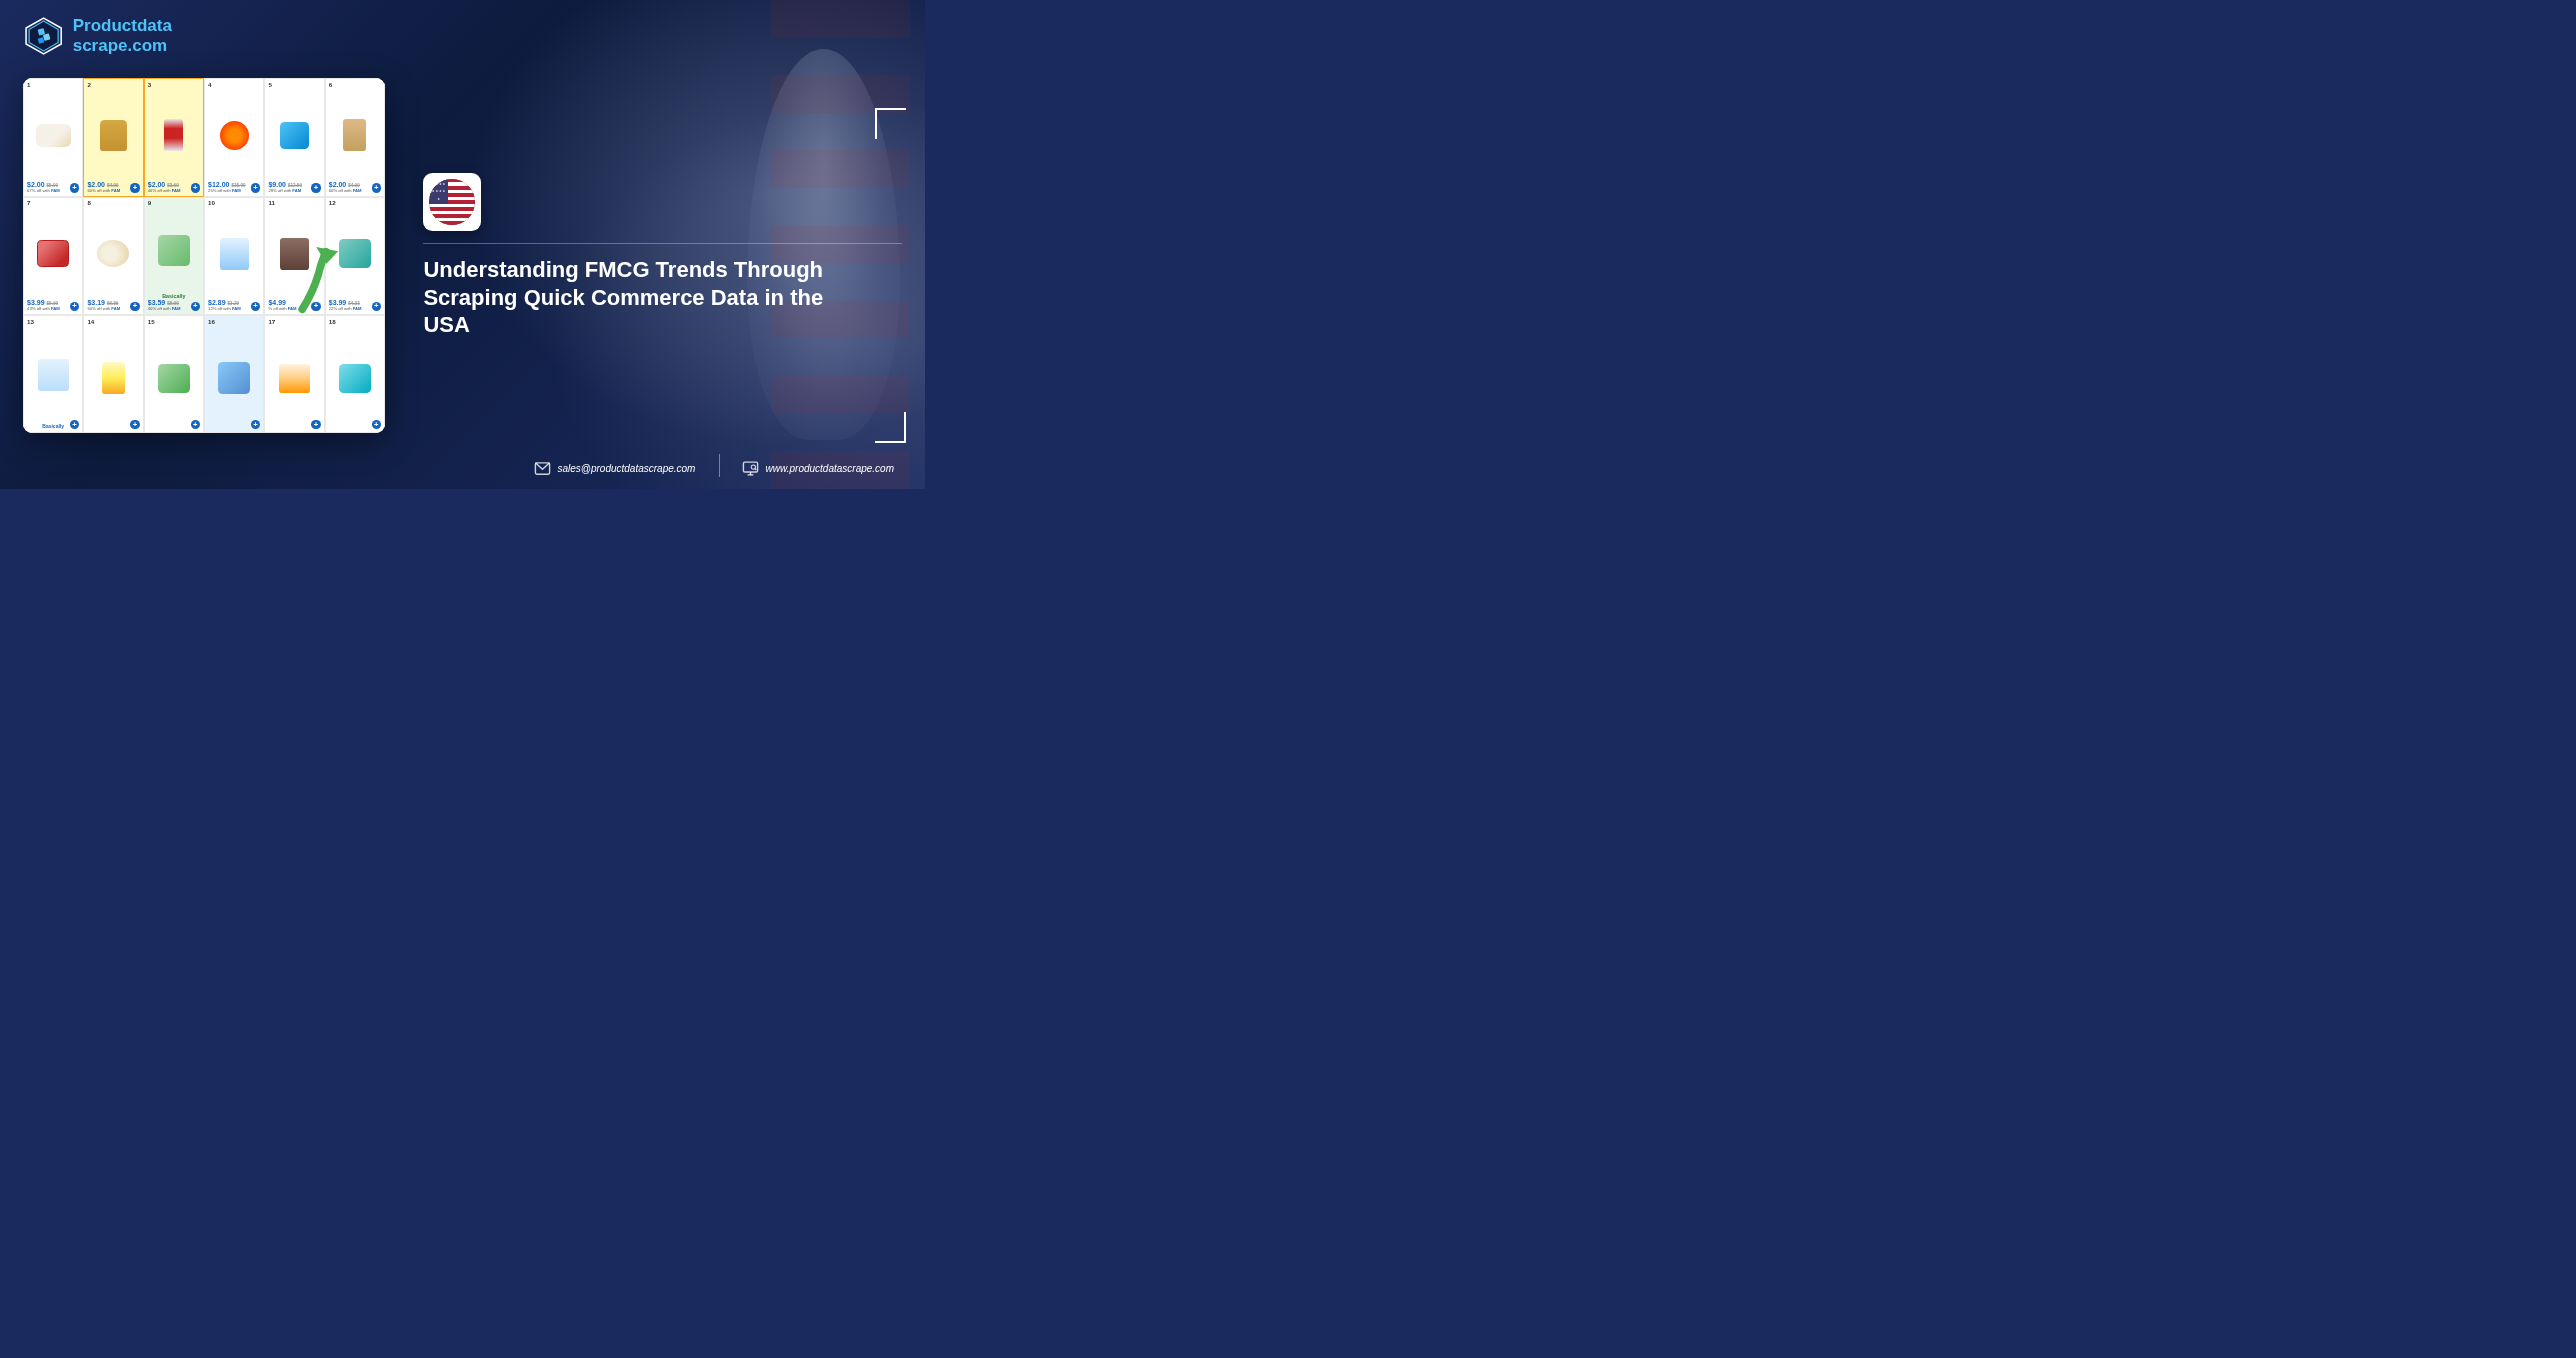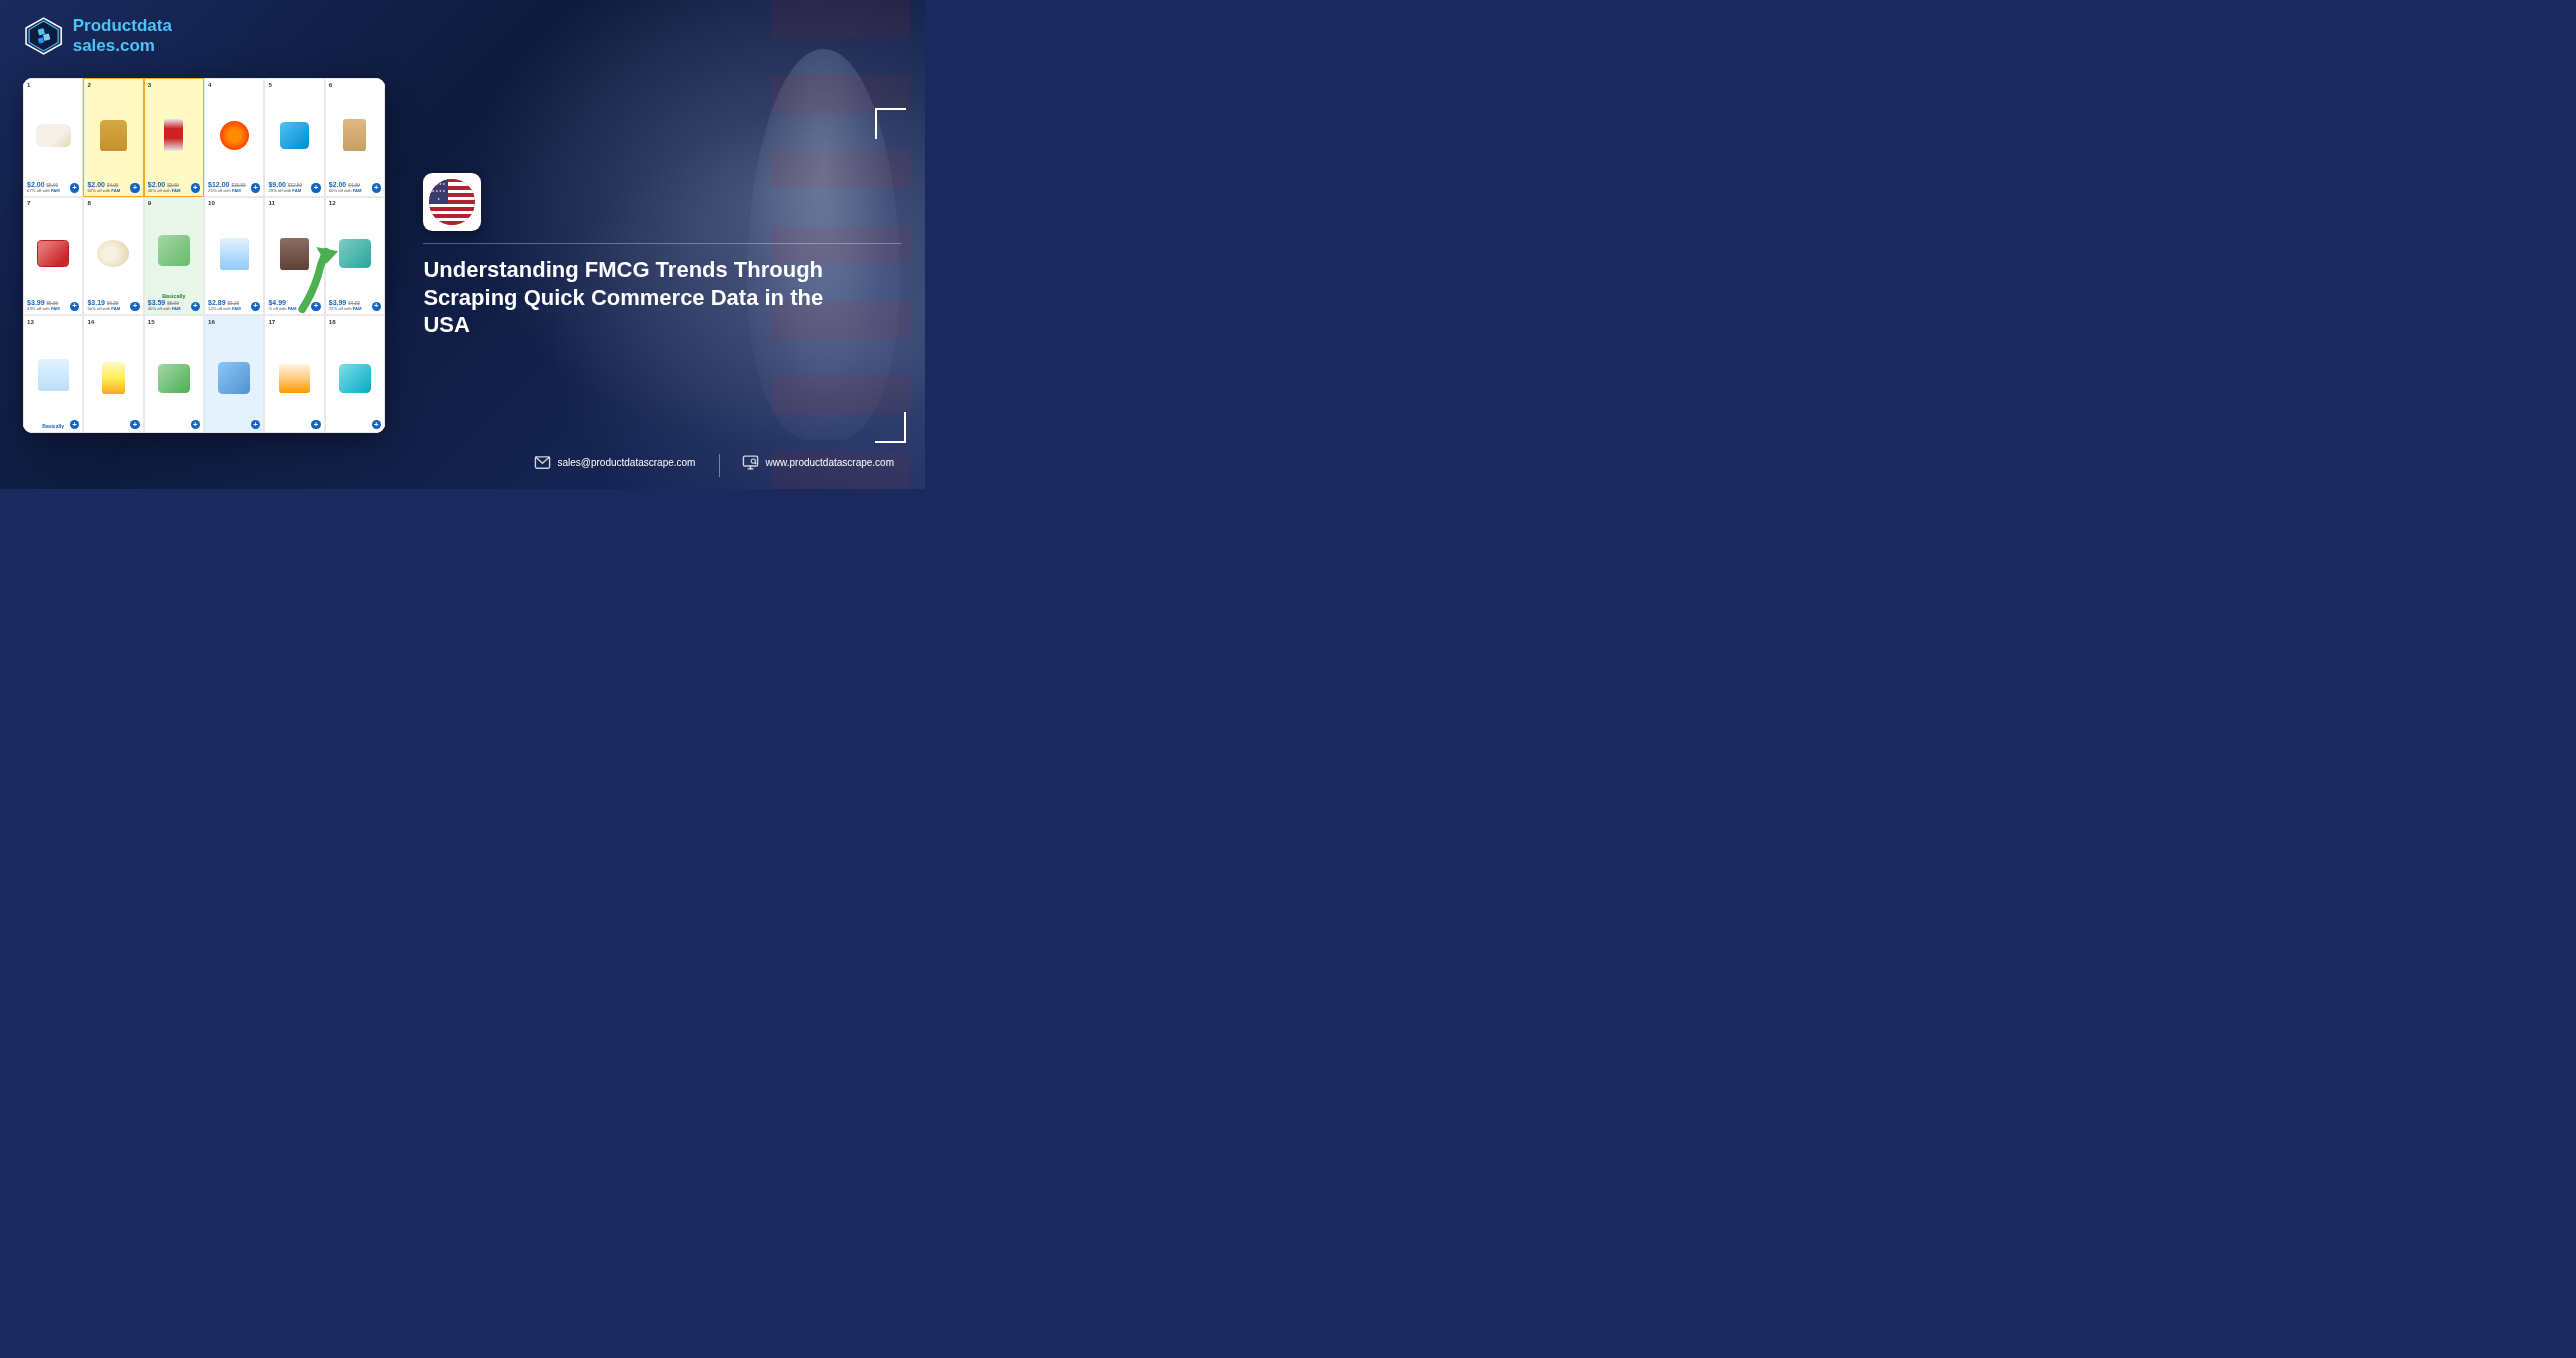--- a/index.html
+++ b/index.html
@@ -295,24 +295,25 @@
       color: white;
       font-size: 22px;
       font-weight: 900;
       line-height: 1.25;
       max-width: 401px;
     }
 
     
     .footer {
       display: flex;
-      align-items: flex-start;
+      align-items: flex-end;
       justify-content: flex-end;
       padding: 7.7px 31px 11.6px 31px;
       gap: 15.4px;
+      font-style: italic;
     }
 
     .footer-item {
       display: flex;
       align-items: center;
       gap: 6.2px;
       color: white;
       font-size: 10px;
     }
 
@@ -525,21 +526,21 @@
     <div class="logo-container">
       <svg class="logo-icon" viewBox="0 0 55 55" xmlns="http://www.w3.org/2000/svg">
         <polygon points="27,4 50,17 50,38 27,51 4,38 4,17" fill="#1a2a5e" stroke="white" stroke-width="2"></polygon>
         <polygon points="27,8 46,19 46,36 27,47 8,36 8,19" fill="#0d1b3e" stroke="#4fc3f7" stroke-width="1.5"></polygon>
         <rect x="20" y="18" width="8" height="8" rx="1" fill="#4fc3f7" transform="rotate(-15 24 22)"></rect>
         <rect x="27" y="25" width="8" height="8" rx="1" fill="#7ecfee" transform="rotate(-15 31 29)"></rect>
         <rect x="20" y="30" width="7" height="7" rx="1" fill="#2196f3" transform="rotate(-15 23 33)"></rect>
       </svg>
       <div class="logo-text">
         <div><span>Productdata</span></div>
-        <div><span>sales.com</span></div>
+        <div><span>scrape.com</span></div>
       </div>
     </div>
   </div>
 
   <div class="main-content">
 
     <div class="product-grid-container">
       <div class="product-grid">
 
         <div class="product-cell">

